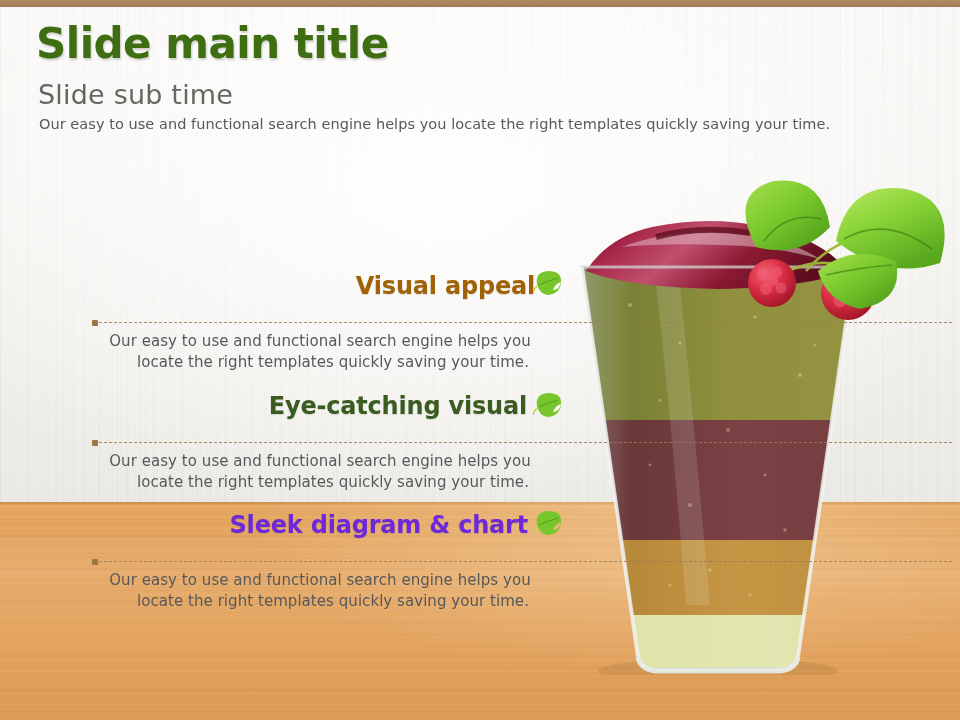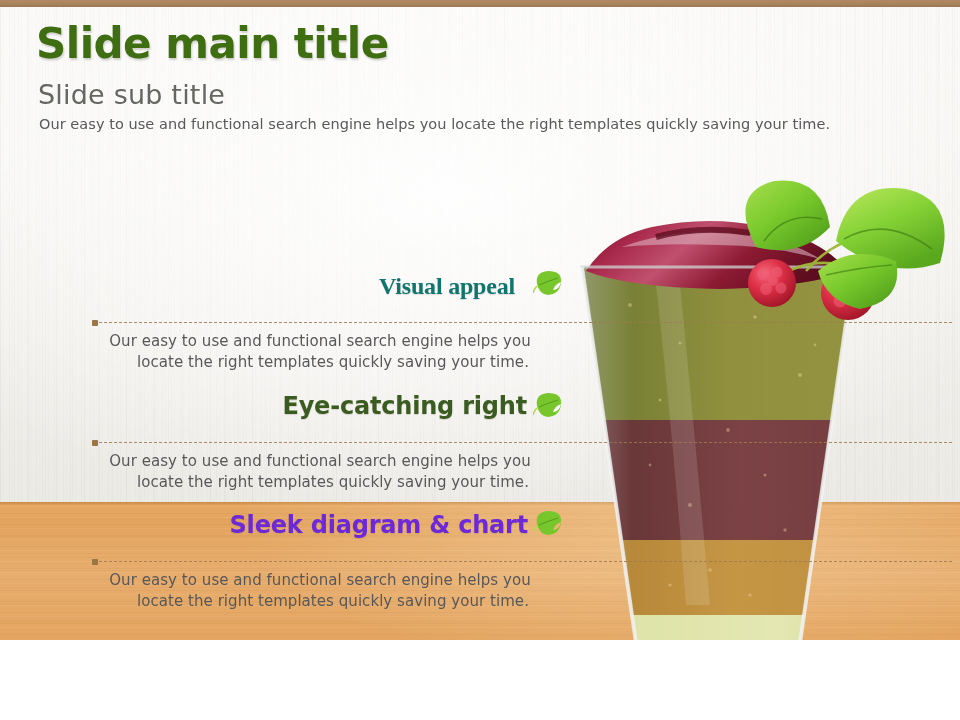--- a/index.html
+++ b/index.html
@@ -5,21 +5,21 @@
   * { margin:0; padding:0; box-sizing:border-box; }
   html,body { width:960px; height:720px; overflow:hidden; }
   body {
     font-family:"DejaVu Sans", sans-serif;
     background:#fff;
   }
 
   
   .slide {
     position:relative;
-    width:960px; height:640px;
+    width:960px; height:720px;
     overflow:hidden;
     background:#f4f2ee;
   }
 
   
   .top-strip {
     position:absolute; left:0; top:0; width:960px; height:7px;
     background:linear-gradient(180deg,#b08a64 0%,#a9835c 55%,#9d7751 100%);
     z-index:9;
   }
@@ -130,21 +130,21 @@
 <body>
 
 <div class="slide">
 
   <div class="top-strip"></div>
   <div class="wall"></div>
   <div class="table"></div>
 
   <div class="header">
     <div class="main-title">Slide main title</div>
-    <div class="sub-title">Slide sub title</div>
+    <div class="sub-title">Slide sub time</div>
     <div class="header-desc">Our easy to use and functional search engine helps you locate the right templates quickly  saving your time.</div>
   </div>
 
   <div class="photo">
     <svg width="400" height="500" viewBox="0 0 400 500">
       <defs>
 
         <clipPath id="glassClip">
           <path d="M22,92 L78,482 Q80,493 94,494 L222,494 Q236,493 238,482 L294,92 Z"></path>
         </clipPath>
@@ -306,33 +306,33 @@
   <div class="leaf" style="left:533px; top:508px;">
     <svg width="32" height="30" viewBox="0 0 32 30">
       <path d="M4,16 Q2,4 15,3 Q29,3 28,14 Q27,26 15,27 Q6,26 4,16 Z" fill="#77c72c"></path>
       <path d="M28,14 Q22,16 20,22 Q26,22 28,14 Z" fill="#e8b878"></path>
       <path d="M6,17 Q15,13 25,10" stroke="#4e9418" stroke-width="1.1" fill="none" opacity="0.75"></path>
       <path d="M4,18 Q1,21 0,25" stroke="#b5d84d" stroke-width="1.6" fill="none"></path>
     </svg>
   </div>
 
   <div class="block" style="left:92px; top:322px; width:860px;">
-    <div class="heading" style="color:#0f766e; right:437px;font-family:Liberation Serif, serif;">Visual appeal</div>
+    <div class="heading" style="color:#a16207; right:417px;">Visual appeal</div>
     <div class="rule">
       <span class="dot"></span>
       <span class="dash"></span>
     </div>
     <div class="body" style="width:456px;">
       <span>Our easy to use and functional search engine helps you</span>
       <span class="ln2">locate the right templates quickly saving your time.</span>
     </div>
   </div>
 
   <div class="block" style="left:92px; top:442px; width:860px;">
-    <div class="heading" style="color:#3b5c21; right:425px;">Eye-catching right</div>
+    <div class="heading" style="color:#3b5c21; right:425px;">Eye-catching visual</div>
     <div class="rule">
       <span class="dot"></span>
       <span class="dash"></span>
     </div>
     <div class="body" style="width:456px;">
       <span>Our easy to use and functional search engine helps you</span>
       <span class="ln2">locate the right templates quickly saving your time.</span>
     </div>
   </div>
 

